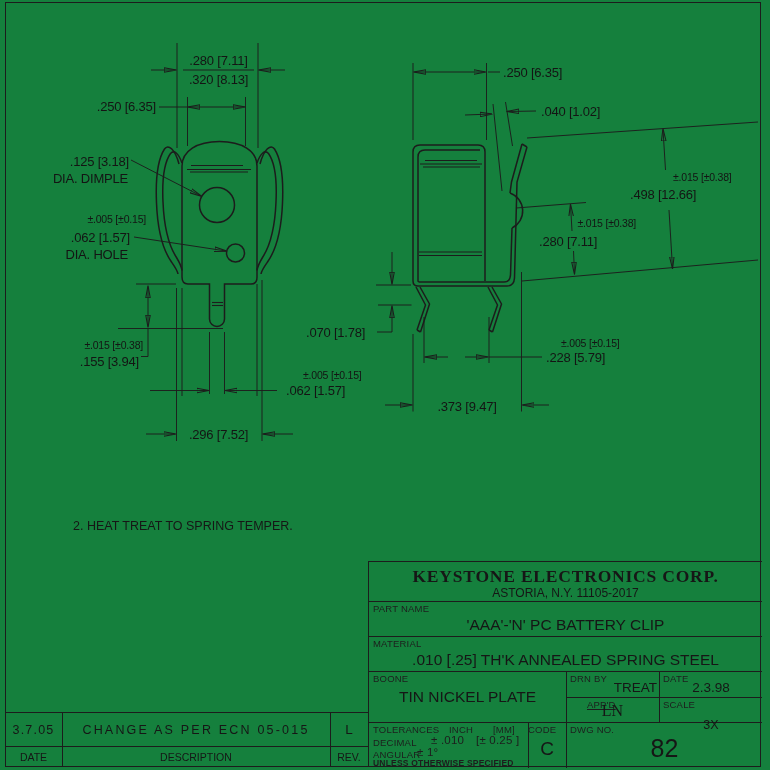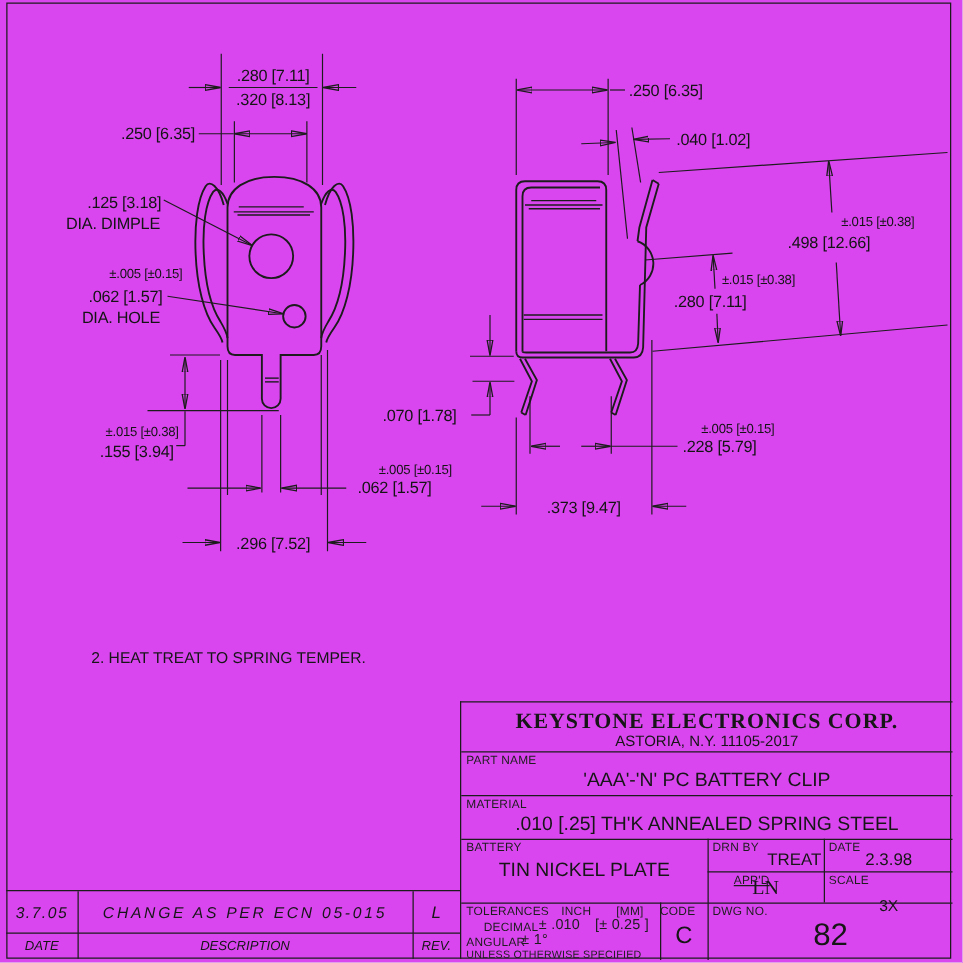--- a/index.html
+++ b/index.html
@@ -1,34 +1,34 @@
 <!DOCTYPE html>
 <html><head>
 <meta charset="utf-8">
 <style>
   html,body{margin:0;padding:0;background:#e8e8e8;}
-  .page{position:relative;width:770px;height:770px;background:#d946ef;overflow:hidden;
+  .page{position:relative;width:770px;height:770px;background:#15803d;overflow:hidden;
         font-family:"Liberation Sans",sans-serif;color:#161616;}
   .frame{position:absolute;left:5px;top:2px;width:756px;height:765px;
          border:1.6px solid #1c1c1c;box-sizing:border-box;}
   svg{position:absolute;left:0;top:0;}
   svg line, svg path, svg circle{stroke:#1c1c1c;fill:none;}
   .ol{stroke-width:1.5px;}
   .bend{stroke-width:1.1px;}
   .thin{stroke-width:0.95px;}
   svg text{fill:#141414;font-family:"Liberation Sans",sans-serif;font-size:13px;letter-spacing:-0.2px;stroke:none;}
   svg text.tol{font-size:10.5px;}
   .note{position:absolute;left:60px;top:518px;font-size:12.5px;line-height:17px;}
   .note .n1{padding-left:13px;}
   
   .rev{position:absolute;left:5px;top:712px;width:363px;height:55px;box-sizing:border-box;
        border-top:1.6px solid #1c1c1c;}
   .rev .hl{position:absolute;left:0;right:0;top:33px;border-top:1.3px solid #1c1c1c;}
   .rev .vl{position:absolute;top:0;bottom:0;border-left:1.3px solid #1c1c1c;}
-  .rev .cell{position:absolute;display:flex;align-items:center;justify-content:center;font-style:italic;}
+  .rev .cell{position:absolute;display:flex;align-items:center;justify-content:center;}
   
   .tb{position:absolute;left:368px;top:561px;width:394px;height:206px;box-sizing:border-box;
       border-top:1.6px solid #1c1c1c;border-left:1.6px solid #1c1c1c;font-size:9.5px;}
   .tb .hl,.tb .vl{position:absolute;}
   .tb .hl{border-top:1.3px solid #1c1c1c;}
   .tb .vl{border-left:1.3px solid #1c1c1c;}
   .lab{position:absolute;font-size:9.5px;letter-spacing:0.2px;color:#1d1d1d;}
   .company{position:absolute;left:0;right:0;top:4px;text-align:center;
            font-family:"Liberation Serif",serif;font-weight:bold;font-size:17.5px;letter-spacing:0.8px;}
   .address{position:absolute;left:0;right:0;top:24px;text-align:center;font-size:12px;}
@@ -208,42 +208,42 @@
 
     <div class="company">KEYSTONE ELECTRONICS CORP.</div>
     <div class="address">ASTORIA, N.Y. 11105-2017</div>
 
     <div class="lab" style="left:4px;top:41px;">PART NAME</div>
     <div class="val-c" style="left:0;right:0;top:54px;font-size:15.5px;">'AAA'-'N' PC BATTERY CLIP</div>
 
     <div class="lab" style="left:4px;top:76px;text-align:center;">MATERIAL</div>
     <div class="val-c" style="left:0;right:0;top:89px;font-size:15.5px;">.010 [.25] TH'K ANNEALED SPRING STEEL</div>
 
-    <div class="lab" style="left:4px;top:111px;">BATTERY</div>
+    <div class="lab" style="left:4px;top:111px;">BOONE</div>
     <div class="val-c" style="left:0;width:197px;top:126px;font-size:15.5px;">TIN NICKEL PLATE</div>
 
     <div class="lab" style="left:201px;top:111px;">DRN BY</div>
     <div class="val-c" style="left:220px;width:68px;top:118px;font-size:13.5px;text-align:right;">TREAT</div>
     <div class="lab" style="left:294px;top:111px;">DATE</div>
     <div class="val-c" style="left:290px;width:104px;top:118px;font-size:13.5px;">2.3.98</div>
 
     <div class="lab" style="left:218px;top:137px;text-decoration:underline;">APP'D</div>
     <div class="val-c" style="left:197px;width:93px;top:140px;font-size:16px;font-family:'Liberation Serif',serif;">LN</div>
     <div class="lab" style="left:294px;top:137px;">SCALE</div>
     <div class="val-c" style="left:290px;width:104px;top:156px;font-size:12.5px;">3X</div>
 
     <div class="lab" style="left:4px;top:162px;">TOLERANCES</div>
     <div class="lab" style="left:80px;top:162px;">INCH</div>
     <div class="lab" style="left:124px;top:162px;">[MM]</div>
-    <div class="lab" style="left:4px;top:175px;margin-left:14px;">DECIMAL</div>
+    <div class="lab" style="left:4px;top:175px;">DECIMAL</div>
     <div class="lab" style="left:62px;top:172px;font-size:11.5px;">± .010</div>
     <div class="lab" style="left:107px;top:172px;font-size:11.5px;">[± 0.25 ]</div>
     <div class="lab" style="left:4px;top:187px;">ANGULAR</div>
     <div class="lab" style="left:48px;top:184px;font-size:11.5px;">± 1°</div>
-    <div class="lab" style="left:4px;top:196px;font-size:8.5px;">UNLESS OTHERWISE SPECIFIED</div>
+    <div class="lab" style="left:4px;top:196px;font-size:8.5px;font-weight:bold;">UNLESS OTHERWISE SPECIFIED</div>
 
     <div class="lab" style="left:159px;width:38px;top:162px;text-align:left;">CODE</div>
     <div class="val-c" style="left:159px;width:38px;top:176px;font-size:19px;">C</div>
 
     <div class="lab" style="left:201px;top:162px;">DWG NO.</div>
     <div class="val-c" style="left:197px;width:197px;top:172px;font-size:25px;">82</div>
   </div>
 </div>
 
 </body></html>

